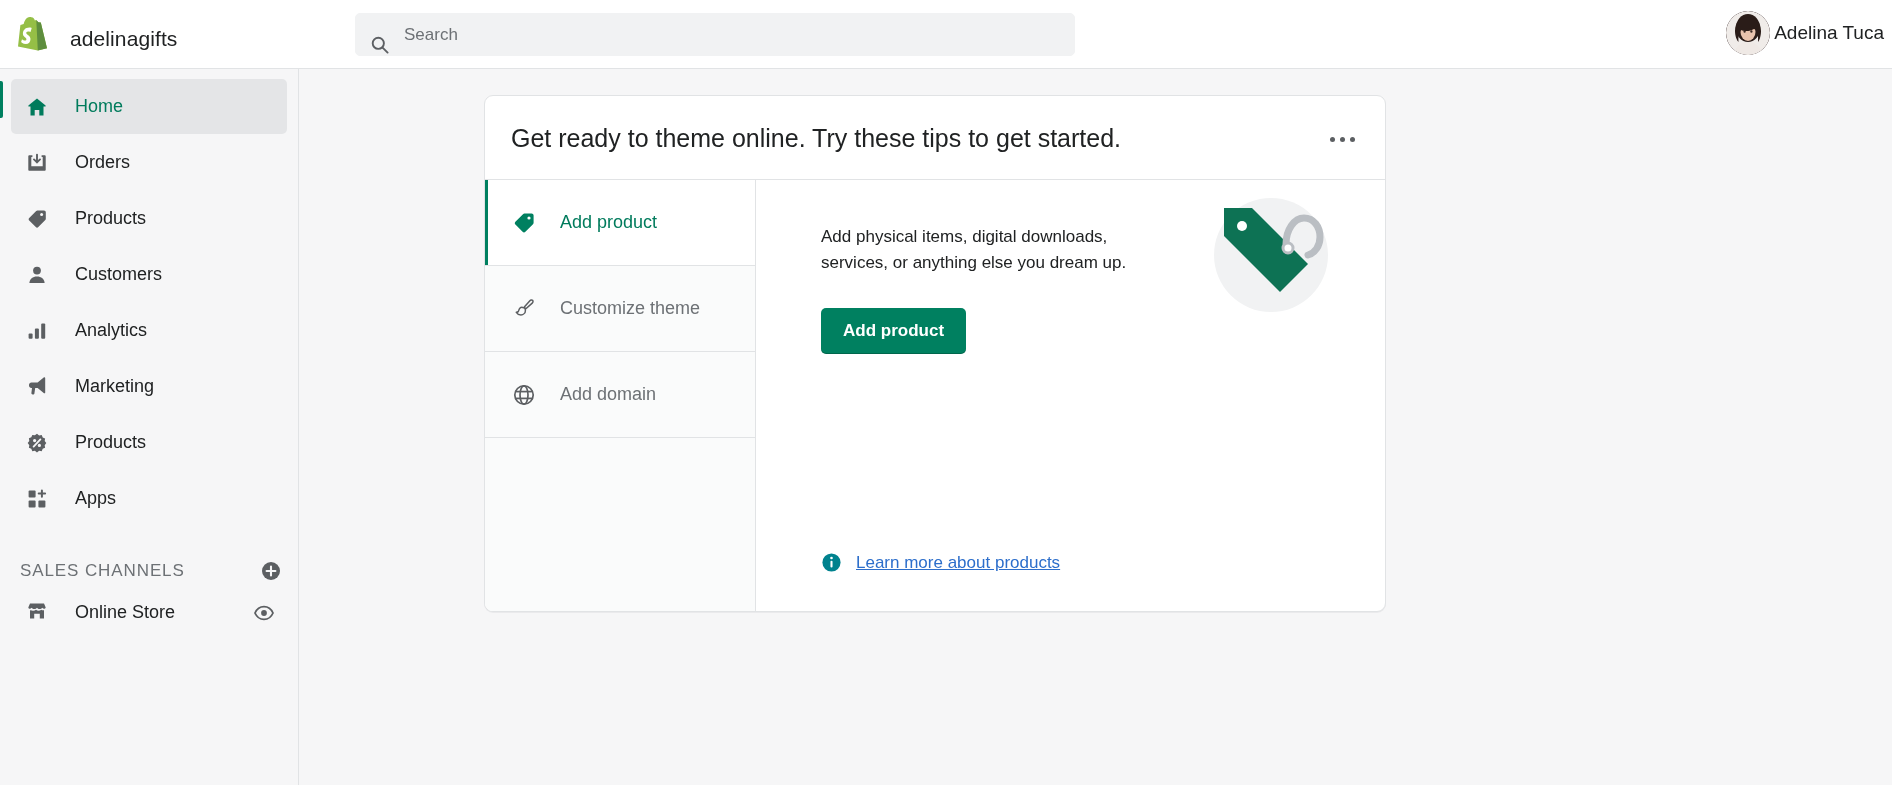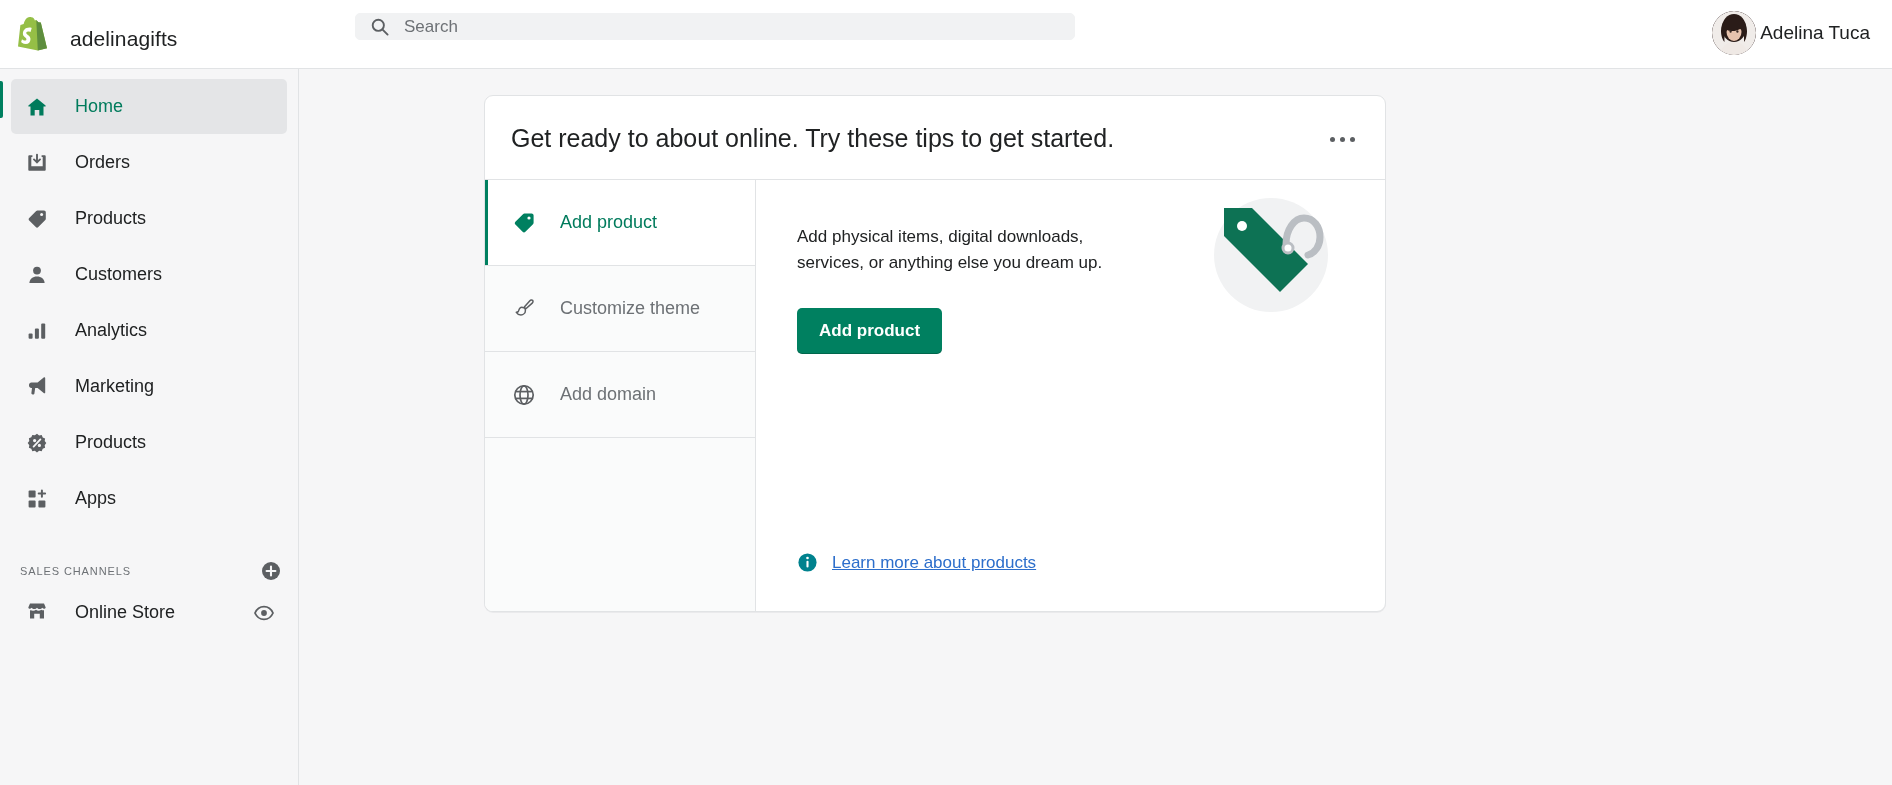--- a/index.html
+++ b/index.html
@@ -19,33 +19,33 @@
     border-bottom: 1px solid #e1e3e5;
     display: flex; align-items: center;
   }
   .brand { display: flex; align-items: center; padding-left: 18px; width: 300px; }
   .shopify-logo { width: 30px; height: 34px; flex: 0 0 auto; }
   .store-name {
     margin-left: 22px; font-size: 21px; color: #202223; letter-spacing: .1px; margin-top: 10px;
   }
   .search-wrap { position: absolute; left: 355px; top: 13px; }
   .search-box {
-    width: 720px; height: 27px; background: #f1f2f3; border: 1px solid #f1f2f3;
-    border-radius: 5px; display: flex; align-items: center; padding: 0 14px;
+    width: 720px; height: 43px; background: #f1f2f3; border: 1px solid #f1f2f3;
+    border-radius: 5px; display: flex; align-items: flex-end; padding: 0 14px;
   }
   .search-box .mag { width: 20px; height: 20px; flex: 0 0 auto; }
   .search-input {
     border: none; outline: none; background: transparent; margin-left: 14px;
     font-family: "Liberation Sans", sans-serif; font-size: 17px; color: #6d7175;
     width: 640px; height: 100%;
   }
   .search-input::placeholder { color: #6d7175; }
 
   .user-area {
-    position: absolute; right: 22px; top: 11px;
+    position: absolute; right: 8px; top: 11px;
     display: flex; align-items: center; gap: 4px; cursor: pointer;
   }
   .avatar {
     width: 44px; height: 44px; border-radius: 50%; overflow: hidden;
     background: #3b2b2b; position: relative; flex: 0 0 auto;
   }
   .avatar svg { display: block; }
   .user-name { font-size: 19px; color: #202223; }
 
   
@@ -70,21 +70,21 @@
   .nav-item.active::before {
     content: ""; position: absolute; left: -11px; top: 2px;
     width: 3px; height: 37px; background: #008060; border-radius: 0 2px 2px 0;
   }
 
   .section-head {
     display: flex; align-items: center; justify-content: space-between;
     margin: 30px 16px 6px 11px; padding-left: 9px; height: 30px;
   }
   .section-title {
-    font-size: 11px; letter-spacing: .9px; color: #6d7175; font-weight: 400;
+    font-size: 17px; letter-spacing: .9px; color: #6d7175; font-weight: 400;
   }
   .icon-btn { width: 22px; height: 22px; cursor: pointer; flex: 0 0 auto; }
 
   .channel-item {
     position: relative; display: flex; align-items: center;
     height: 41px; margin: 0 11px; padding-left: 15px; padding-right: 12px;
     border-radius: 5px; cursor: pointer;
   }
   .channel-item .lbl { margin-left: 27px; font-size: 18px; color: #202223; flex: 1; }
 
@@ -108,21 +108,21 @@
   .card-title { font-size: 25px; color: #202223; font-weight: 400; line-height: 1.2; }
   .dots-btn {
     width: 34px; height: 28px; display: flex; align-items: center; justify-content: center;
     cursor: pointer; border-radius: 4px; margin-top: 2px;
   }
   .dots-btn span {
     width: 5px; height: 5px; border-radius: 50%; background: #5c5f62; margin: 0 2.5px;
     display: block;
   }
 
-  .card-body { display: flex; }
+  .card-body { display: flex; gap: 24px; }
   .tablist {
     width: 271px; border-right: 1px solid #e1e3e5;
     background: #fafbfb; flex: 0 0 auto;
     min-height: 430px;
   }
   .tab {
     position: relative; display: flex; align-items: center;
     height: 86px; padding-left: 27px; cursor: pointer;
     border-bottom: 1px solid #e1e3e5; background: #fafbfb;
   }
@@ -325,21 +325,21 @@
       </svg>
     </span>
   </div>
 
 </div>
 
 <div class="main">
   <div class="card">
 
     <div class="card-header">
-      <div class="card-title">Get ready to about online. Try these tips to get started.</div>
+      <div class="card-title">Get ready to theme online. Try these tips to get started.</div>
       <div class="dots-btn">
         <span></span>
         <span></span>
         <span></span>
       </div>
     </div>
 
     <div class="card-body">
 
       <div class="tablist">

